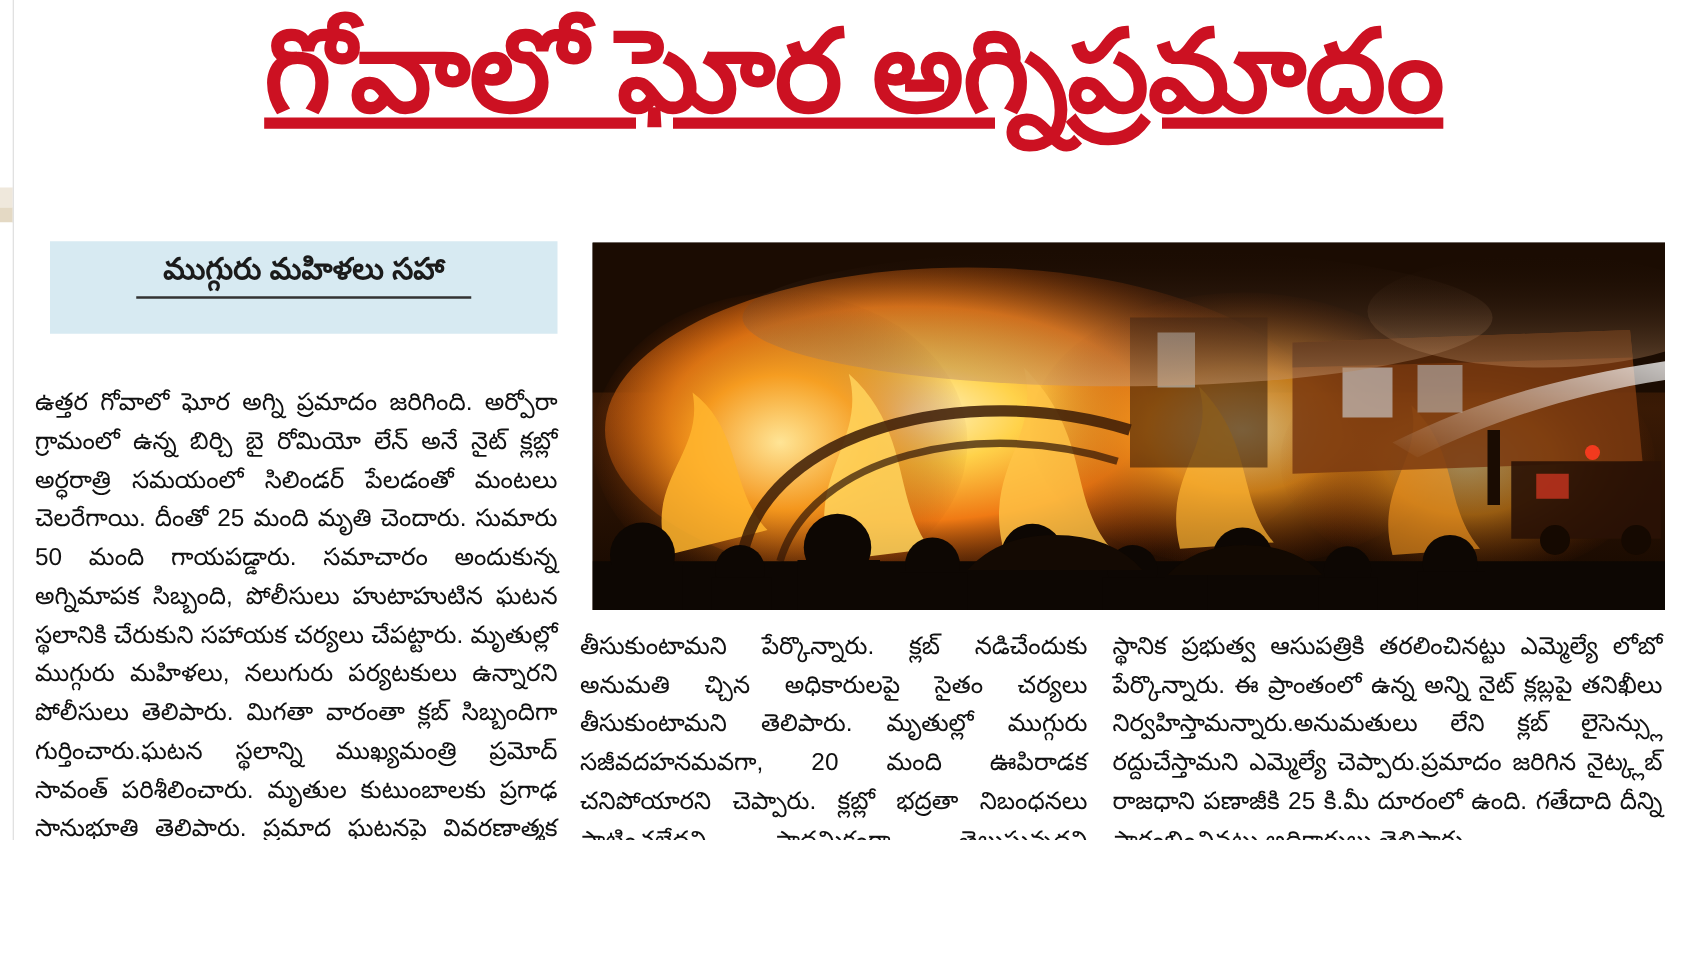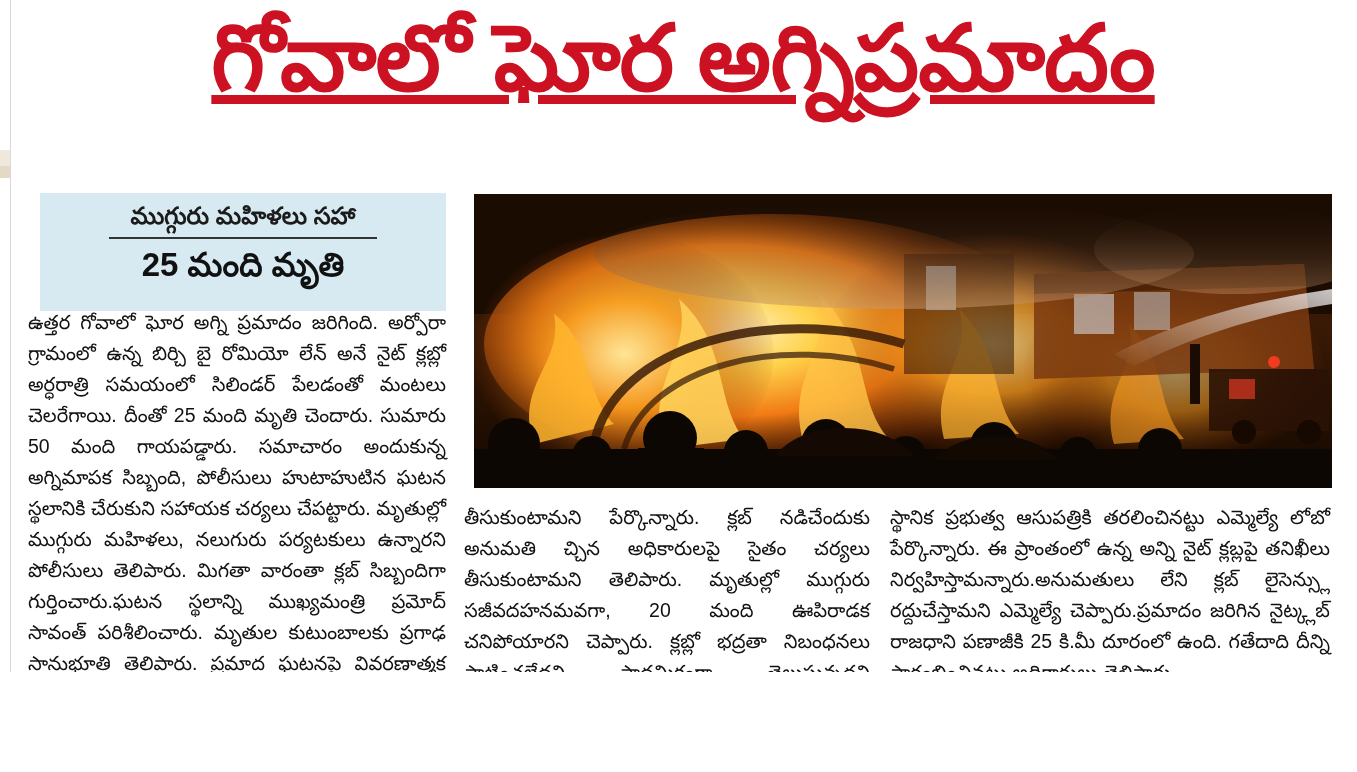--- a/index.html
+++ b/index.html
@@ -47,21 +47,21 @@
     white-space: nowrap;
     text-decoration: underline;
   }
 
   
   .subhead-box {
     position: absolute;
     left: 40px;
     top: 193px;
     width: 406px;
-    height: 118px;
+    height: 74px;
     background: #d7eaf2;
   }
   .subhead-kicker {
     text-align: center;
     color: #1b1b1b;
     font-size: 24px;
     font-weight: bold;
     padding-top: 9px;
     line-height: 1.2;
   }
@@ -142,21 +142,20 @@
   <div class="seg" style="top:150px;height:16px;background:#efe8dc;"></div>
   <div class="seg" style="top:166px;height:12px;background:#e4d9c4;"></div>
   <div class="seg" style="top:178px;height:494px;background:#ffffff;"></div>
 </div>
 
 <div class="headline">గోవాలో ఘోర అగ్నిప్రమాదం</div>
 
 <div class="subhead-box">
   <div class="subhead-kicker">ముగ్గురు మహిళలు సహా</div>
   <div class="subhead-rule"></div>
-  <div class="subhead-main">25 మంది మృతి</div>
 </div>
 
 <div class="photo">
   <svg viewBox="0 0 858 294" preserveAspectRatio="none">
     <defs>
       <linearGradient id="skyg" x1="0" y1="0" x2="0" y2="1">
         <stop offset="0%" stop-color="#120800"></stop>
         <stop offset="45%" stop-color="#3a1a05"></stop>
         <stop offset="100%" stop-color="#120700"></stop>
       </linearGradient>

